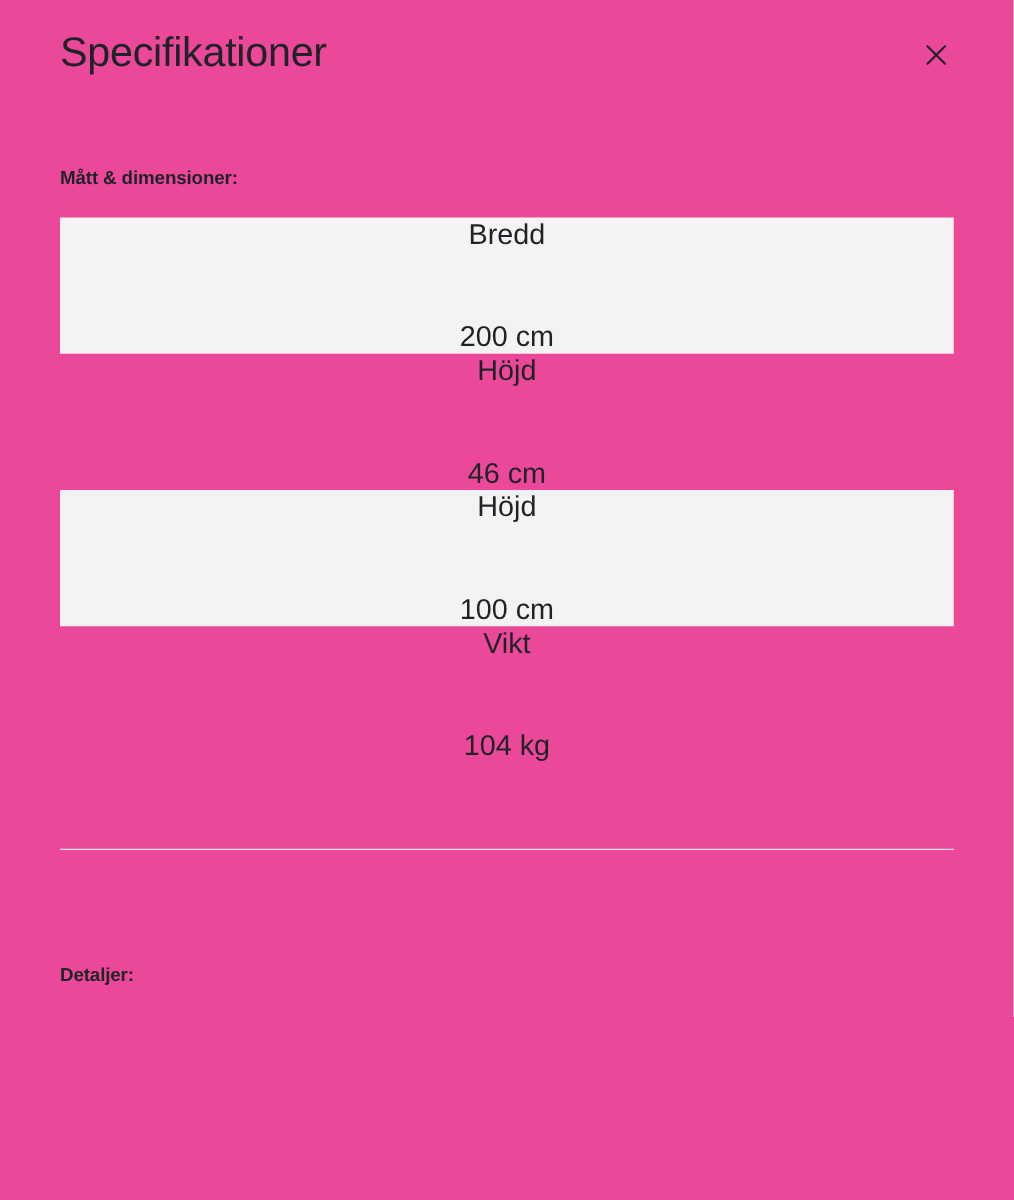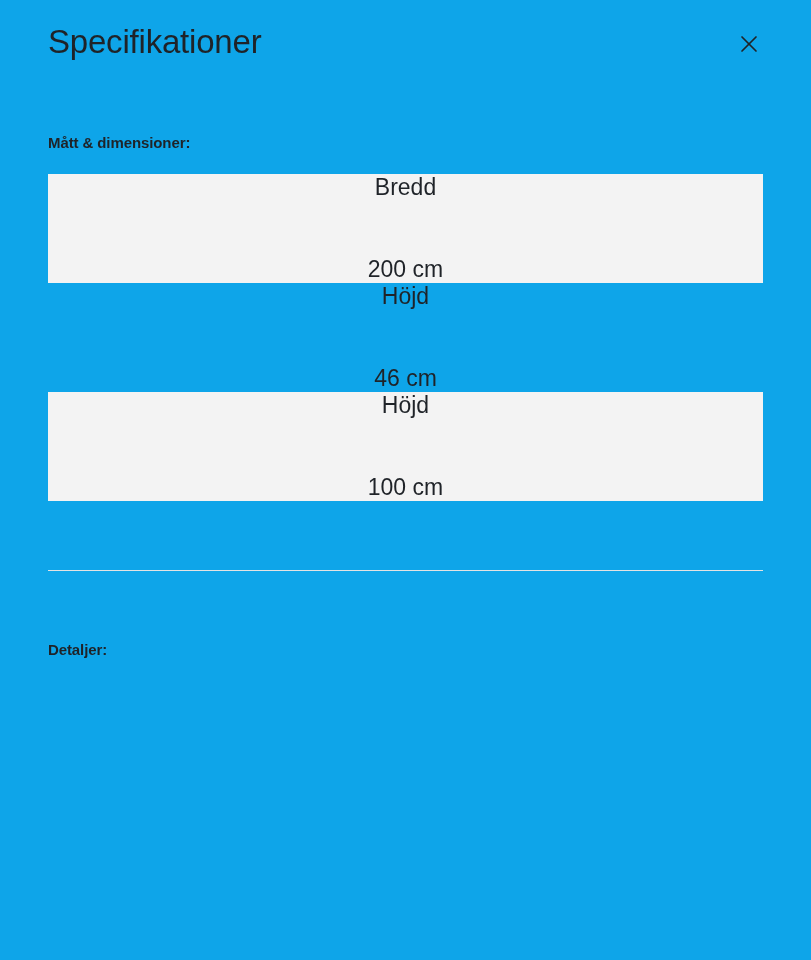--- a/index.html
+++ b/index.html
@@ -12,21 +12,21 @@
     height: 960px;
     font-family: "Liberation Sans", sans-serif;
     color: #1d1d1f;
     overflow: hidden;
   }
   .panel {
     width: 811px;
     height: 960px;
     box-sizing: border-box;
     padding: 0 48px;
-    background: #0ea5e9;
+    background: #ec4899;
     position: relative;
   }
   .panel-header {
     display: flex;
     align-items: flex-start;
     justify-content: space-between;
     padding-top: 22px;
   }
   .panel-title {
     font-size: 33px;
@@ -52,21 +52,21 @@
   .close-btn svg { display: block; }
 
   .section-heading {
     font-size: 15px;
     font-weight: bold;
     color: #1f2328;
     margin: 0;
     letter-spacing: -0.1px;
   }
   .section-dimensions .section-heading { padding-top: 72px; }
-  .section-details .section-heading { padding-top: 0; }
+  .section-details .section-heading { padding-top: 0; margin-top: 22px; }
 
   .spec-table {
     margin-top: 23px;
   }
   .spec-row {
     display: flex;
     align-items: center;
     justify-content: space-between;
     height: 109px;
     padding: 0 34px;
@@ -131,20 +131,24 @@
       <div class="spec-row">
         <span class="spec-label">Höjd</span>
         <span class="spec-value">46 cm</span>
       </div>
 
       <div class="spec-row shaded">
         <span class="spec-label">Höjd</span>
         <span class="spec-value">100 cm</span>
       </div>
 
+      <div class="spec-row">
+        <span class="spec-label">Vikt</span>
+        <span class="spec-value">104 kg</span>
+      </div>
 
     </div>
   </div>
 
   <div class="divider"></div>
 
   <div class="section-details">
     <h2 class="section-heading">Detaljer:</h2>
   </div>
 

